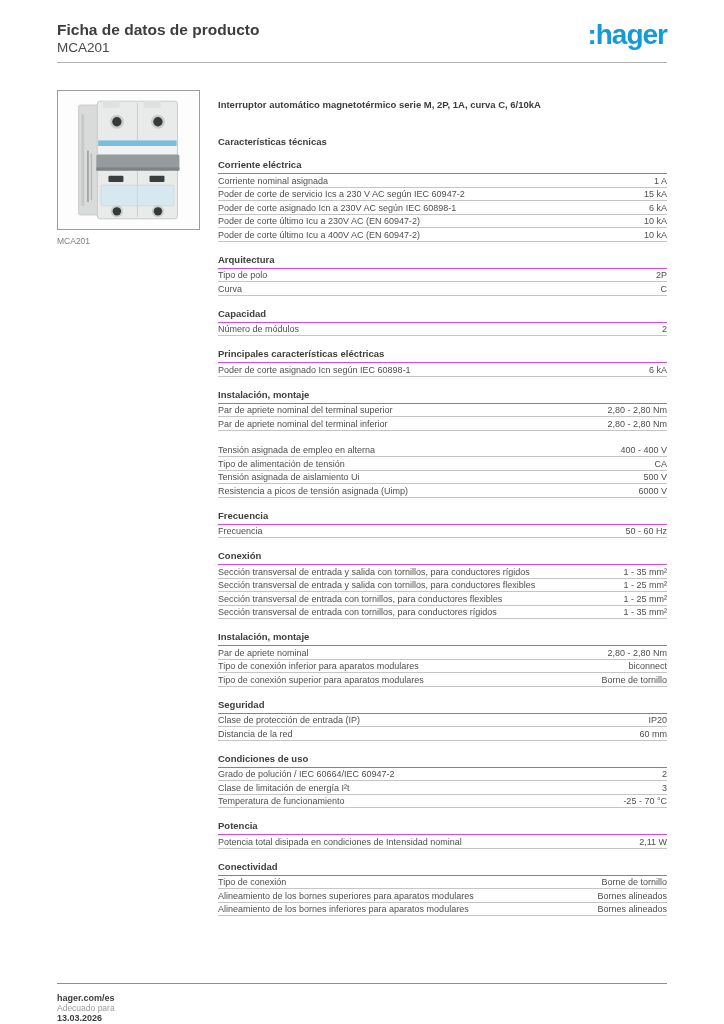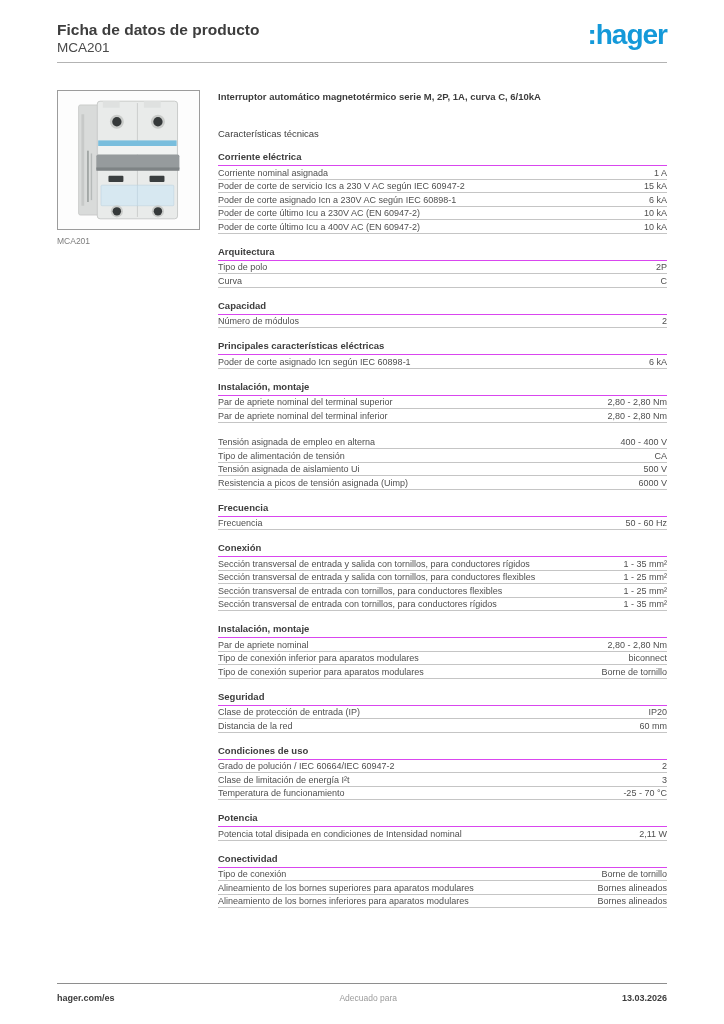--- a/index.html
+++ b/index.html
@@ -25,45 +25,45 @@
 
   
   .content { position: absolute; top: 90px; left: 57px; width: 610px; display: flex; }
   .left-col { flex: 0 0 143px; width: 143px; }
   .image-box {
     width: 143px; height: 140px;
     border: 1px solid #9c9c9c; background: #fdfdfd;
     display: flex; align-items: center; justify-content: center;
   }
   .image-caption { margin-top: 6px; font-size: 8.5px; color: #7d7d7d; }
-  .right-col { flex: 1; margin-left: 18px; }
+  .right-col { flex: 1; margin-left: 18px; margin-top: 8px; }
 
   .product-description { font-size: 9.5px; font-weight: bold; color: #3d3d3d; line-height: 10px; margin-top: 2px; }
-  .specs-heading { font-size: 9.5px; font-weight: normal; color: #3d3d3d; line-height: 10px; margin-top: 27px; }
+  .specs-heading { font-size: 9.5px; font-weight: bold; color: #3d3d3d; line-height: 10px; margin-top: 27px; }
 
   .spec-section { margin-top: 13px; }
   .section-title {
     font-size: 9.5px; font-weight: bold; color: #3d3d3d;
     line-height: 10px; padding-bottom: 3px;
     border-bottom: 1px solid #d946ef;
   }
   .spec-row {
     display: flex; justify-content: space-between; align-items: flex-start;
     font-size: 9px; color: #4f4f4f; line-height: 10px;
     padding: 1.5px 0 1px;
     border-bottom: 1px solid #c5c5c5;
   }
   .row-label { padding-right: 12px; }
   .row-value { white-space: nowrap; text-align: right; }
 
   
   .footer-rule { position: absolute; top: 983px; left: 57px; right: 57px; border-top: 1px solid #8e8e8e; }
   .footer {
     position: absolute; top: 993px; left: 57px; right: 57px;
-    display: flex; justify-content: space-between; align-items: flex-end;
+    display: flex; justify-content: space-between; align-items: flex-start; flex-direction: column;
   }
   .footer-left, .footer-right { font-size: 9px; font-weight: bold; color: #3d3d3d; }
   .footer-center { font-size: 8.5px; color: #9b9b9b; }
 </style>
 </head>
 <body>
 
 <div class="page">
 
   <header class="header">

